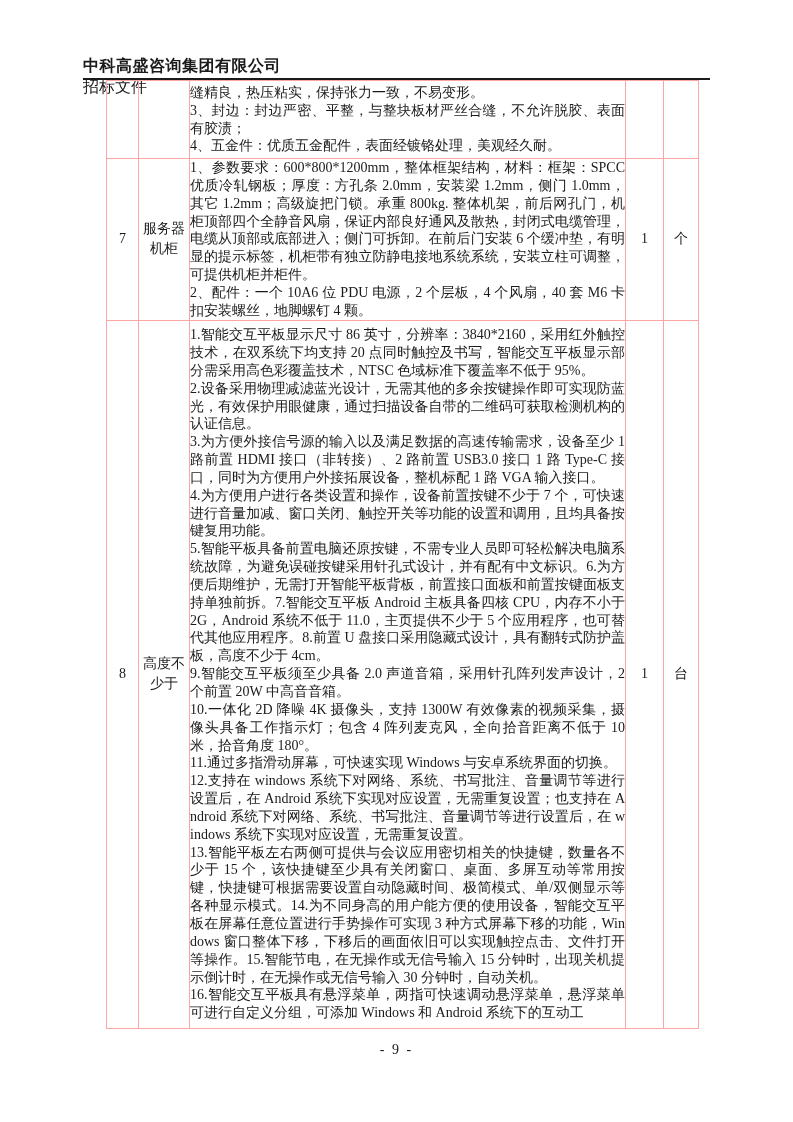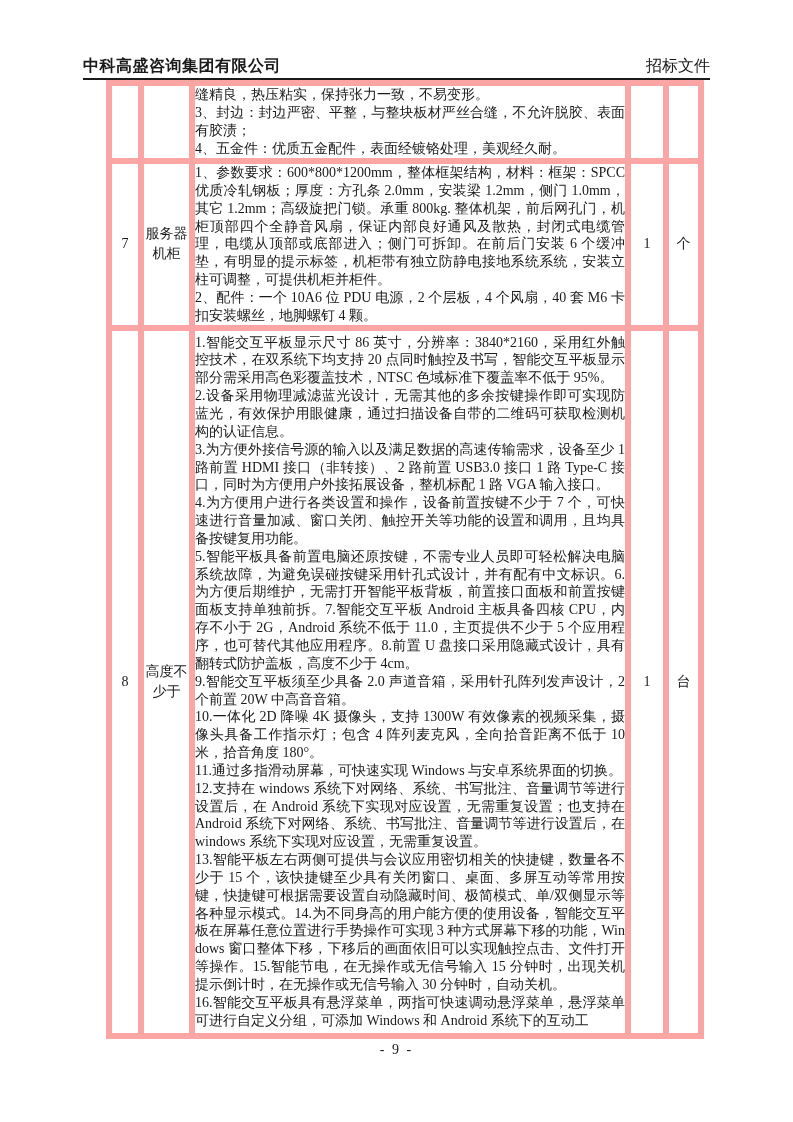--- a/index.html
+++ b/index.html
@@ -3,33 +3,33 @@
 <meta charset="utf-8">
 <style>
   html,body{margin:0;padding:0;}
   body{
     width:793px;height:1122px;position:relative;background:#ffffff;
     font-family:"Liberation Serif","DejaVu Serif",serif;color:#1a1a1a;
     overflow:hidden;
   }
   .page-header{
     position:absolute;left:83px;top:56px;width:627px;height:20px;
-    display:flex;justify-content:space-between;align-items:center;
+    display:flex;justify-content:space-between;align-items:flex-start;flex-direction:column;
   }
   .company{font-size:16px;font-weight:bold;letter-spacing:.5px;white-space:nowrap;}
   .doc-label{font-size:16px;font-weight:normal;white-space:nowrap;}
   .header-rule{
     position:absolute;left:83px;top:78px;width:627px;height:2px;background:#1a1a1a;
   }
   table.spec-table{
     position:absolute;left:106px;top:80px;width:592px;
     border-collapse:collapse;table-layout:fixed;
   }
   table.spec-table td{
-    border:6px solid #fca5a5;
+    border:1px solid #fca5a5;
     font-size:14px;
     vertical-align:middle;
     padding:0;
   }
   td.c-no,td.c-qty,td.c-unit{text-align:center;}
   td.c-name{text-align:center;padding:0 10px;line-height:20px;}
   td.c-spec{
     vertical-align:top;
     text-align:justify;
     padding:3px 7px 2px 10px;

